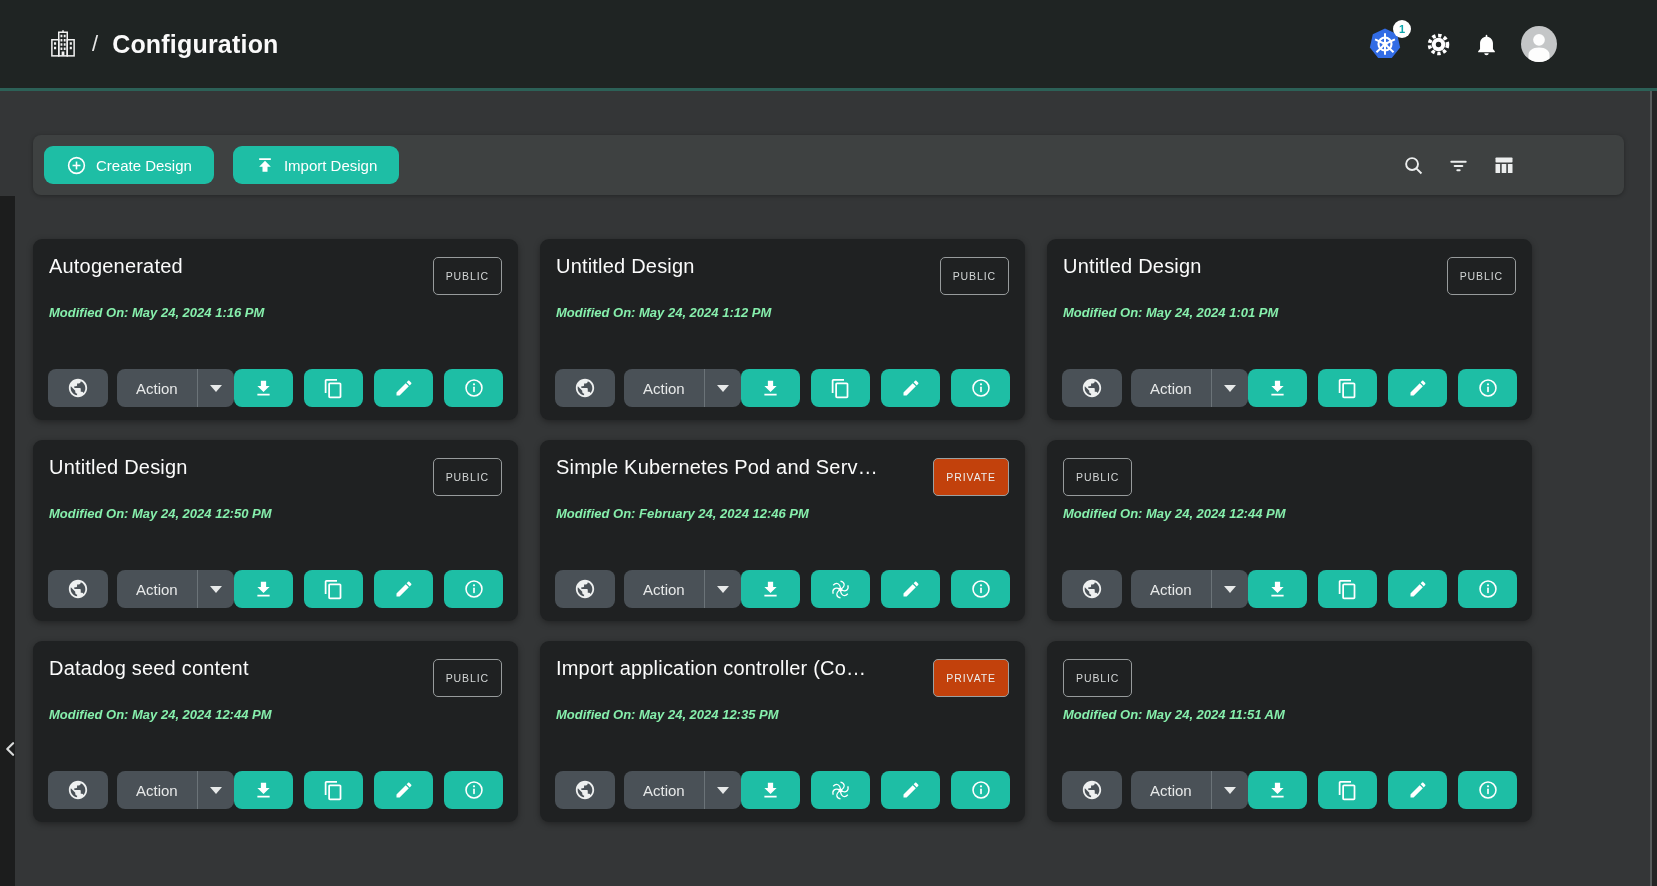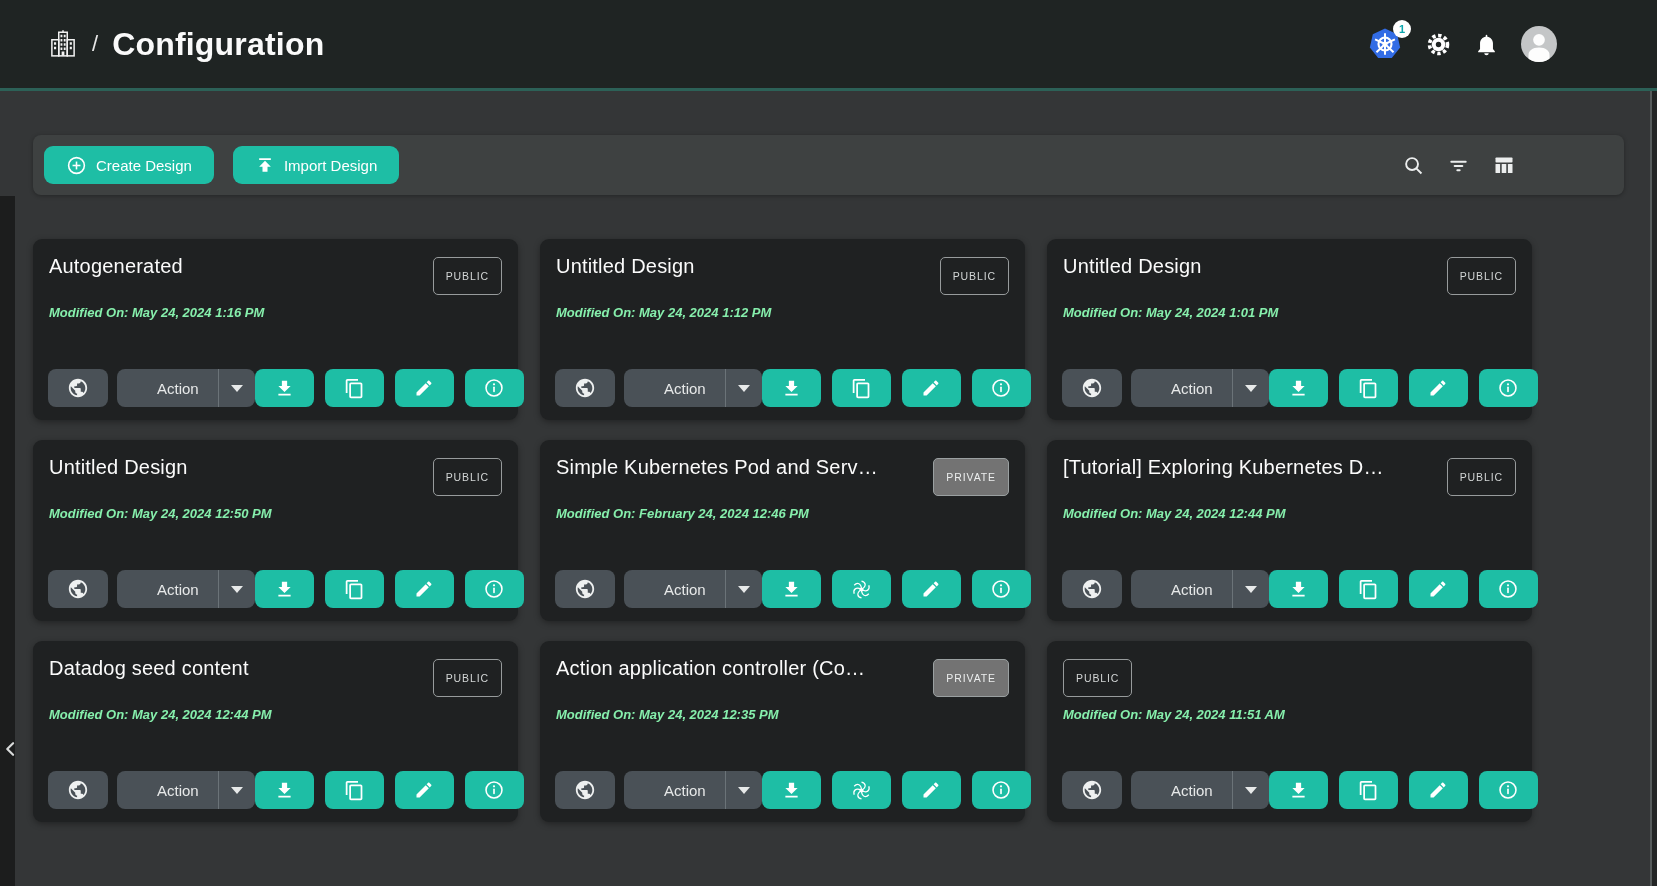--- a/index.html
+++ b/index.html
@@ -14,21 +14,21 @@
   
   .header {
     position:absolute; top:0; left:0; right:0; height:91px;
     background:#1f2423;
     border-bottom:3px solid #2c6157;
     display:flex; align-items:center;
     padding:0 100px 0 48px;
   }
   .crumb { display:flex; align-items:center; gap:14px; }
   .crumb .sep { font-size:22px; color:#e8e8e8; font-weight:400; }
-  .crumb .title { font-size:32px; font-weight:700; color:#fafafa; letter-spacing:.2px; }
+  .crumb .title { font-size:25px; font-weight:700; color:#fafafa; letter-spacing:.2px; }
   .header-right { margin-left:auto; display:flex; align-items:center; gap:22px; }
   .k8s-wrap { position:relative; width:36px; height:34px; }
   .k8s-badge {
     position:absolute; top:-7px; right:-8px; width:18px; height:18px;
     background:#fff; border-radius:50%;
     color:#0aa6ad; font-size:11px; font-weight:700;
     display:flex; align-items:center; justify-content:center;
   }
   .avatar {
     width:36px; height:36px; border-radius:50%; background:#c4c6c7;
@@ -66,41 +66,41 @@
   .card-top { display:flex; justify-content:space-between; align-items:flex-start; }
   .card-title {
     font-size:20px; font-weight:500; color:#fbfbfb; letter-spacing:.2px;
     max-width:360px; white-space:nowrap; overflow:hidden;
   }
   .badge {
     font-size:10.5px; letter-spacing:.9px; border-radius:5px;
     padding:12px 12px; margin-top:2px; font-weight:400; flex:none;
   }
   .badge-public { border:1px solid #979b9c; color:#d3d6d6; background:transparent; }
-  .badge-private { border:1px solid #9aa0a1; color:#eceeee; background:#737373; }
+  .badge-private { border:1px solid #9aa0a1; color:#eceeee; background:#c2410c; }
   .card-modified {
     margin-top:10px; font-size:13px; font-style:italic; font-weight:700;
     color:#86efac;
   }
   .card-actions {
     position:absolute; left:15px; right:15px; bottom:13px;
     display:flex; justify-content:space-between; align-items:center;
   }
   .left-actions { display:flex; align-items:center; gap:9px; }
   .right-actions { display:flex; align-items:center; gap:11px; }
   .btn {
     height:38px; border:none; border-radius:8px; cursor:pointer;
     display:flex; align-items:center; justify-content:center;
     font-family:"Liberation Sans", sans-serif;
   }
   .btn.gray { background:#4a5157; width:60px; }
   .btn.teal { background:#1ebea5; width:59px; }
   .split-btn {
     height:38px; background:#4a5157; border-radius:8px;
-    display:flex; align-items:stretch; cursor:pointer; overflow:hidden;padding-left:21px;
+    display:flex; align-items:stretch; cursor:pointer; overflow:hidden;
   }
   .split-label {
     display:flex; align-items:center; padding:0 19px;
     color:#e7e9e9; font-size:15px;
   }
   .split-divider { width:1px; background:#6b7378; }
   .split-caret { width:36px; display:flex; align-items:center; justify-content:center; }
   .caret {
     width:0; height:0; border-left:6px solid transparent;
     border-right:6px solid transparent; border-top:7px solid #e7e9e9;
@@ -560,21 +560,20 @@
               <rect x="11.1" y="10.4" width="1.8" height="6.2" rx="0.9" fill="#fff"></rect>
             </svg>
           </span>
         </button>
       </div>
     </div>
   </div>
 
   <div class="card">
     <div class="card-top">
-      <div class="card-title">[Tutorial] Exploring Kubernetes D…</div>
       <div class="badge badge-public">PUBLIC</div>
     </div>
     <div class="card-modified">Modified On: May 24, 2024 12:44 PM</div>
 
     <div class="card-actions">
       <div class="left-actions">
         <button class="btn gray">
           <span>
             <svg width="22" height="22" viewBox="0 0 24 24" fill="#eef0f0">
               <path d="M12 2C6.48 2 2 6.48 2 12s4.48 10 10 10 10-4.48 10-10S17.52 2 12 2zm-1 17.93c-3.95-.49-7-3.85-7-7.93 0-.62.08-1.21.21-1.79L9 15v1c0 1.1.9 2 2 2v1.93zm6.9-2.54c-.26-.81-1-1.39-1.9-1.39h-1v-3c0-.55-.45-1-1-1H8v-2h2c.55 0 1-.45 1-1V7h2c1.1 0 2-.9 2-2v-.41c2.93 1.19 5 4.06 5 7.41 0 2.08-.8 3.97-2.1 5.39z"></path>
@@ -686,21 +685,21 @@
               <rect x="11.1" y="10.4" width="1.8" height="6.2" rx="0.9" fill="#fff"></rect>
             </svg>
           </span>
         </button>
       </div>
     </div>
   </div>
 
   <div class="card">
     <div class="card-top">
-      <div class="card-title">Action application controller (Co…</div>
+      <div class="card-title">Import application controller (Co…</div>
       <div class="badge badge-private">PRIVATE</div>
     </div>
     <div class="card-modified">Modified On: May 24, 2024 12:35 PM</div>
 
     <div class="card-actions">
       <div class="left-actions">
         <button class="btn gray">
           <span>
             <svg width="22" height="22" viewBox="0 0 24 24" fill="#eef0f0">
               <path d="M12 2C6.48 2 2 6.48 2 12s4.48 10 10 10 10-4.48 10-10S17.52 2 12 2zm-1 17.93c-3.95-.49-7-3.85-7-7.93 0-.62.08-1.21.21-1.79L9 15v1c0 1.1.9 2 2 2v1.93zm6.9-2.54c-.26-.81-1-1.39-1.9-1.39h-1v-3c0-.55-.45-1-1-1H8v-2h2c.55 0 1-.45 1-1V7h2c1.1 0 2-.9 2-2v-.41c2.93 1.19 5 4.06 5 7.41 0 2.08-.8 3.97-2.1 5.39z"></path>

